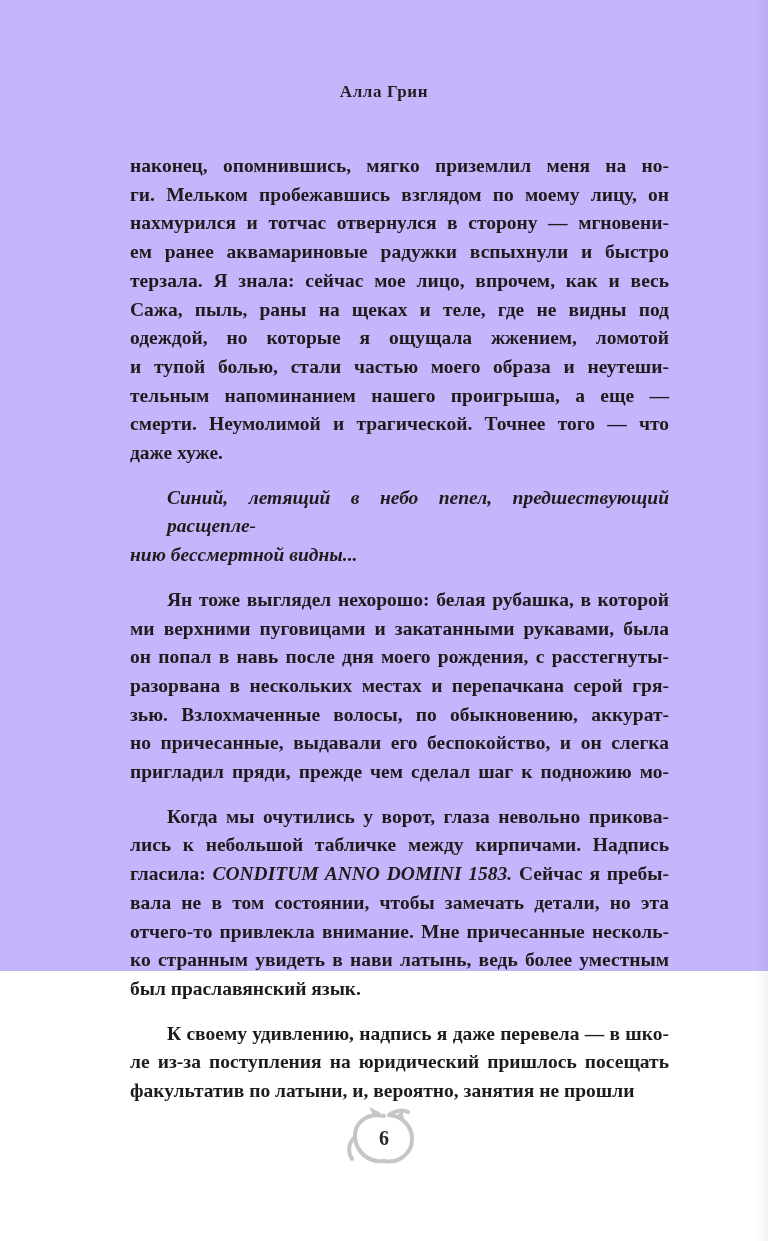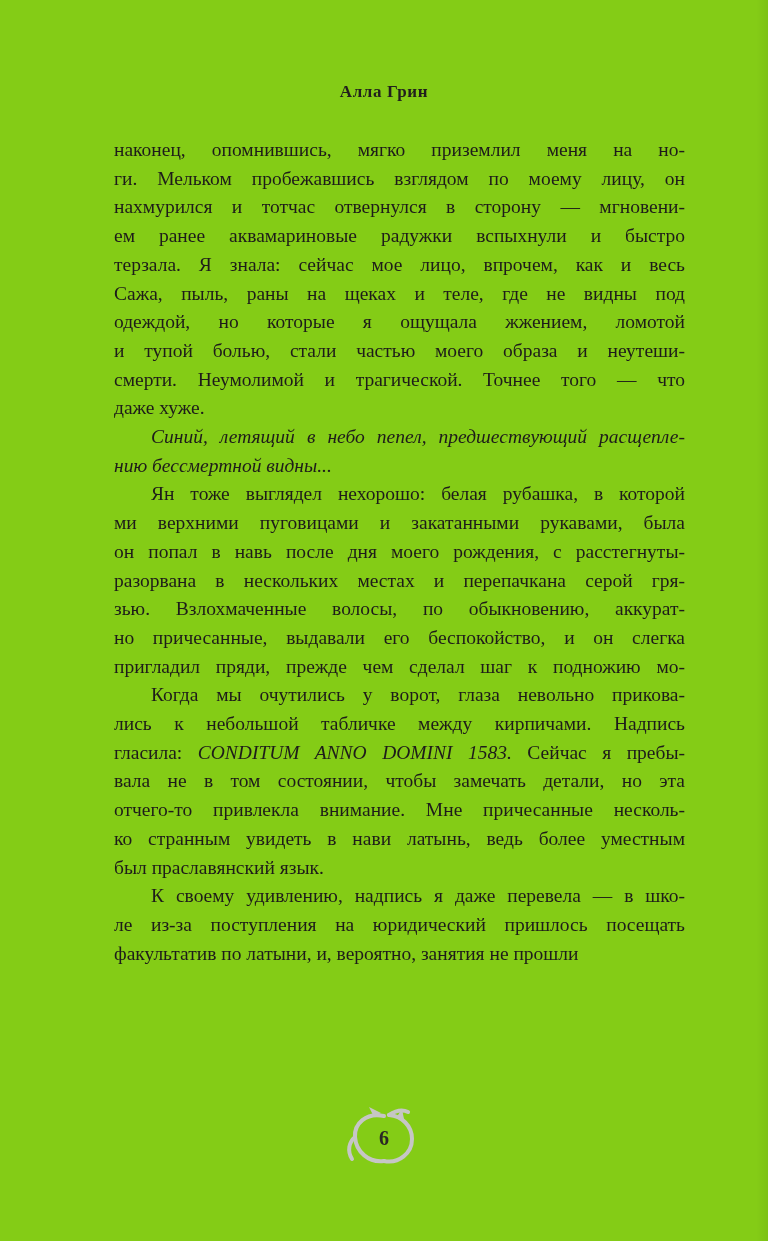--- a/index.html
+++ b/index.html
@@ -11,43 +11,43 @@
     width: 768px;
     height: 1241px;
     font-family: "Liberation Serif", "DejaVu Serif", serif;
     color: #1e1c1a;
     position: relative;
     overflow: hidden;
   }
   .page {
     position: relative;
     width: 768px;
-    height: 1241px;
-    background: #84cc16;
+    height: 971px;
+    background: #c4b5fd;
   }
   .running-header {
     position: absolute;
     top: 82px;
     left: 0;
     width: 100%;
     text-align: center;
     font-weight: bold;
     font-size: 17px;
     letter-spacing: 0.6px;
     color: #211f1d;
   }
   .text-block {
     position: absolute;
     top: 136px;
     left: 114px;
     width: 571px;
     font-size: 19.5px;
     line-height: 28.7px;
   }
-  .paragraph { margin: 0; }
+  .paragraph { margin: 16px; font-weight: bold; }
   .line {
     text-align: justify;
     text-align-last: justify;
     white-space: normal;
   }
   .line.last {
     text-align-last: left;
   }
   .line.indent {
     padding-left: 37px;
@@ -102,20 +102,21 @@
   <div class="text-block">
       <div class="paragraph">
         <div class="line"><span>наконец, опомнившись, мягко приземлил меня на но-</span></div>
         <div class="line"><span>ги. Мельком пробежавшись взглядом по моему лицу, он</span></div>
         <div class="line"><span>нахмурился и тотчас отвернулся в сторону — мгновени-</span></div>
         <div class="line"><span>ем ранее аквамариновые радужки вспыхнули и быстро</span></div>
         <div class="line"><span>терзала. Я знала: сейчас мое лицо, впрочем, как и весь</span></div>
         <div class="line"><span>Сажа, пыль, раны на щеках и теле, где не видны под</span></div>
         <div class="line"><span>одеждой, но которые я ощущала жжением, ломотой</span></div>
         <div class="line"><span>и тупой болью, стали частью моего образа и неутеши-</span></div>
+        <div class="line"><span>тельным напоминанием нашего проигрыша, а еще —</span></div>
         <div class="line"><span>смерти. Неумолимой и трагической. Точнее того — что</span></div>
         <div class="line last"><span>даже хуже.</span></div>
       </div>
       <div class="paragraph">
         <div class="line indent"><span class="italic">Синий, летящий в небо пепел, предшествующий расщепле-</span></div>
         <div class="line last"><span class="italic">нию бессмертной видны...</span></div>
       </div>
       <div class="paragraph">
         <div class="line indent"><span>Ян тоже выглядел нехорошо: белая рубашка, в которой</span></div>
         <div class="line"><span>ми верхними пуговицами и закатанными рукавами, была</span></div>

